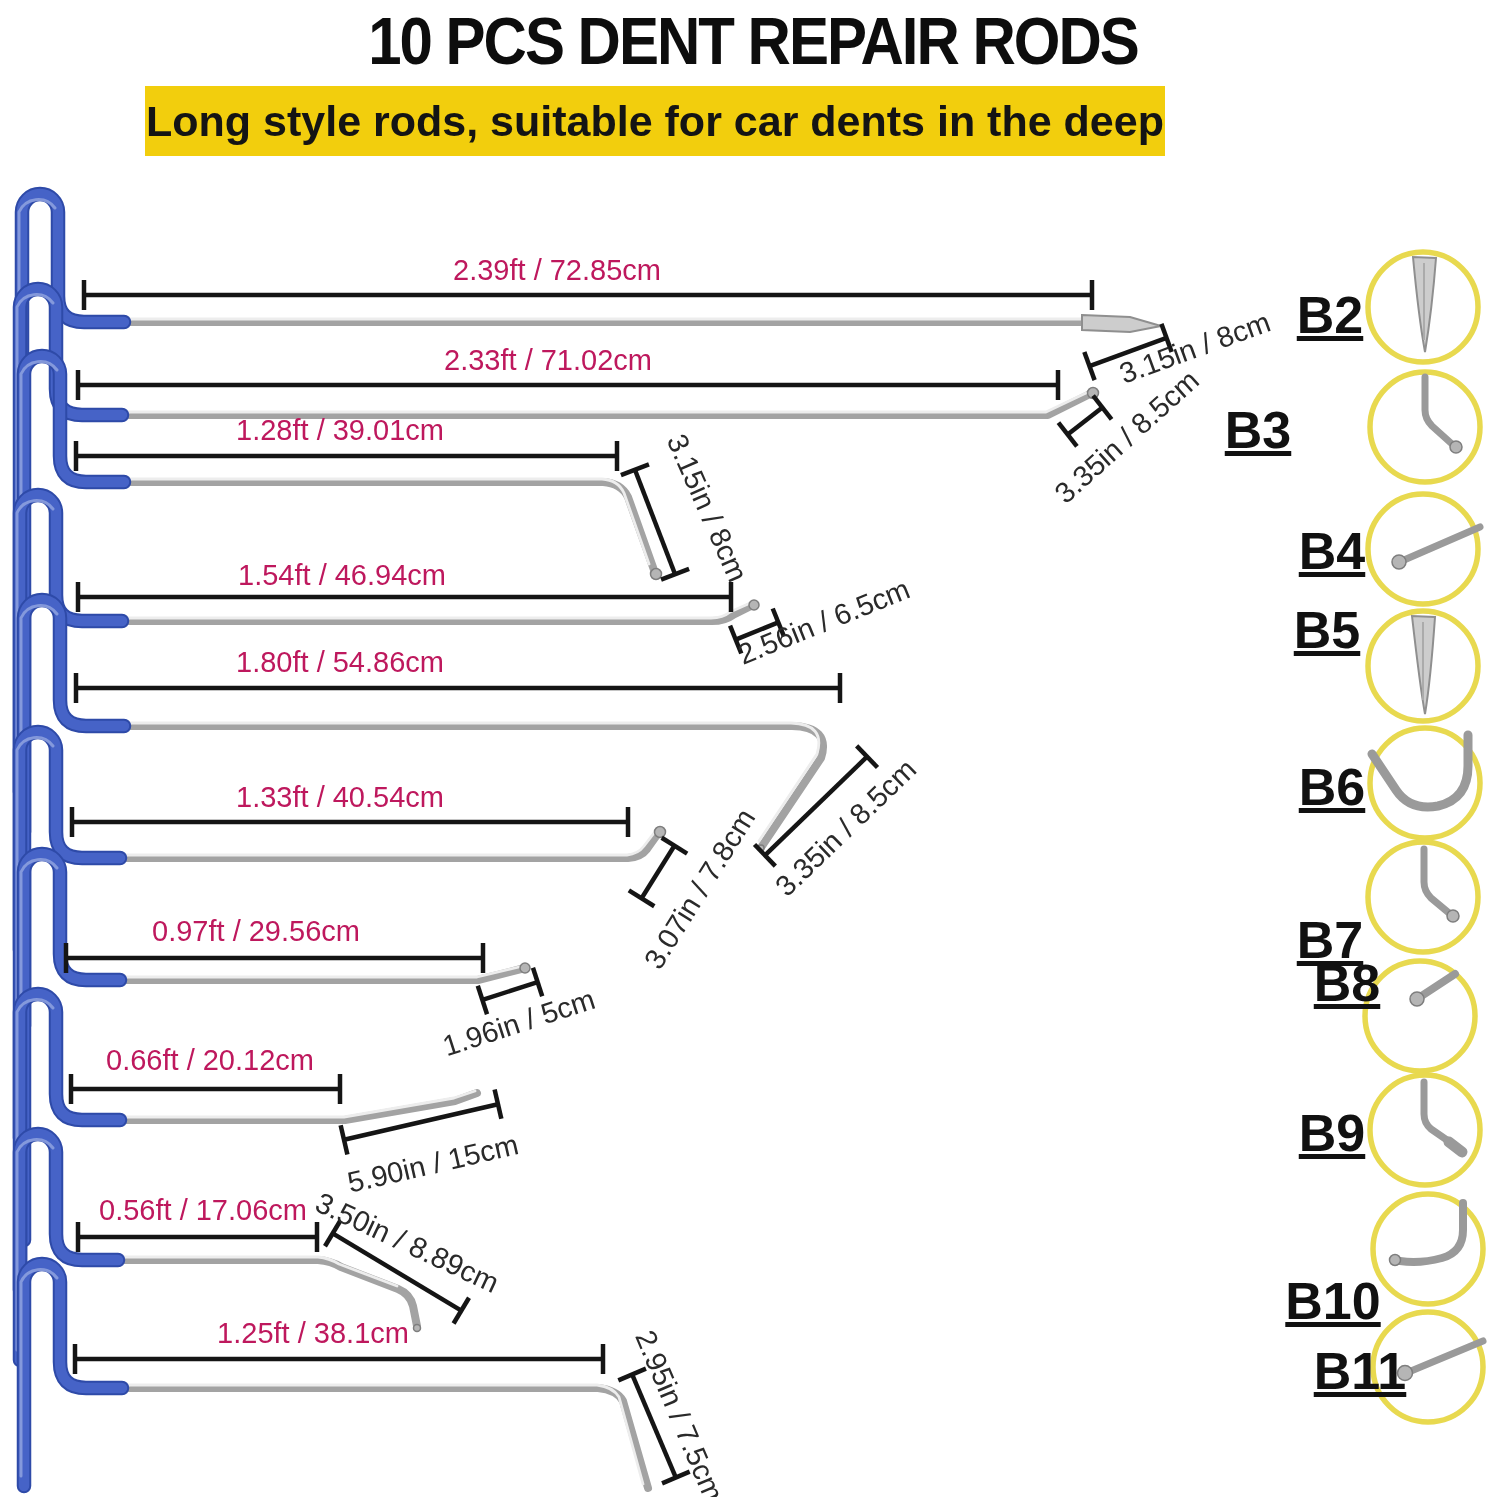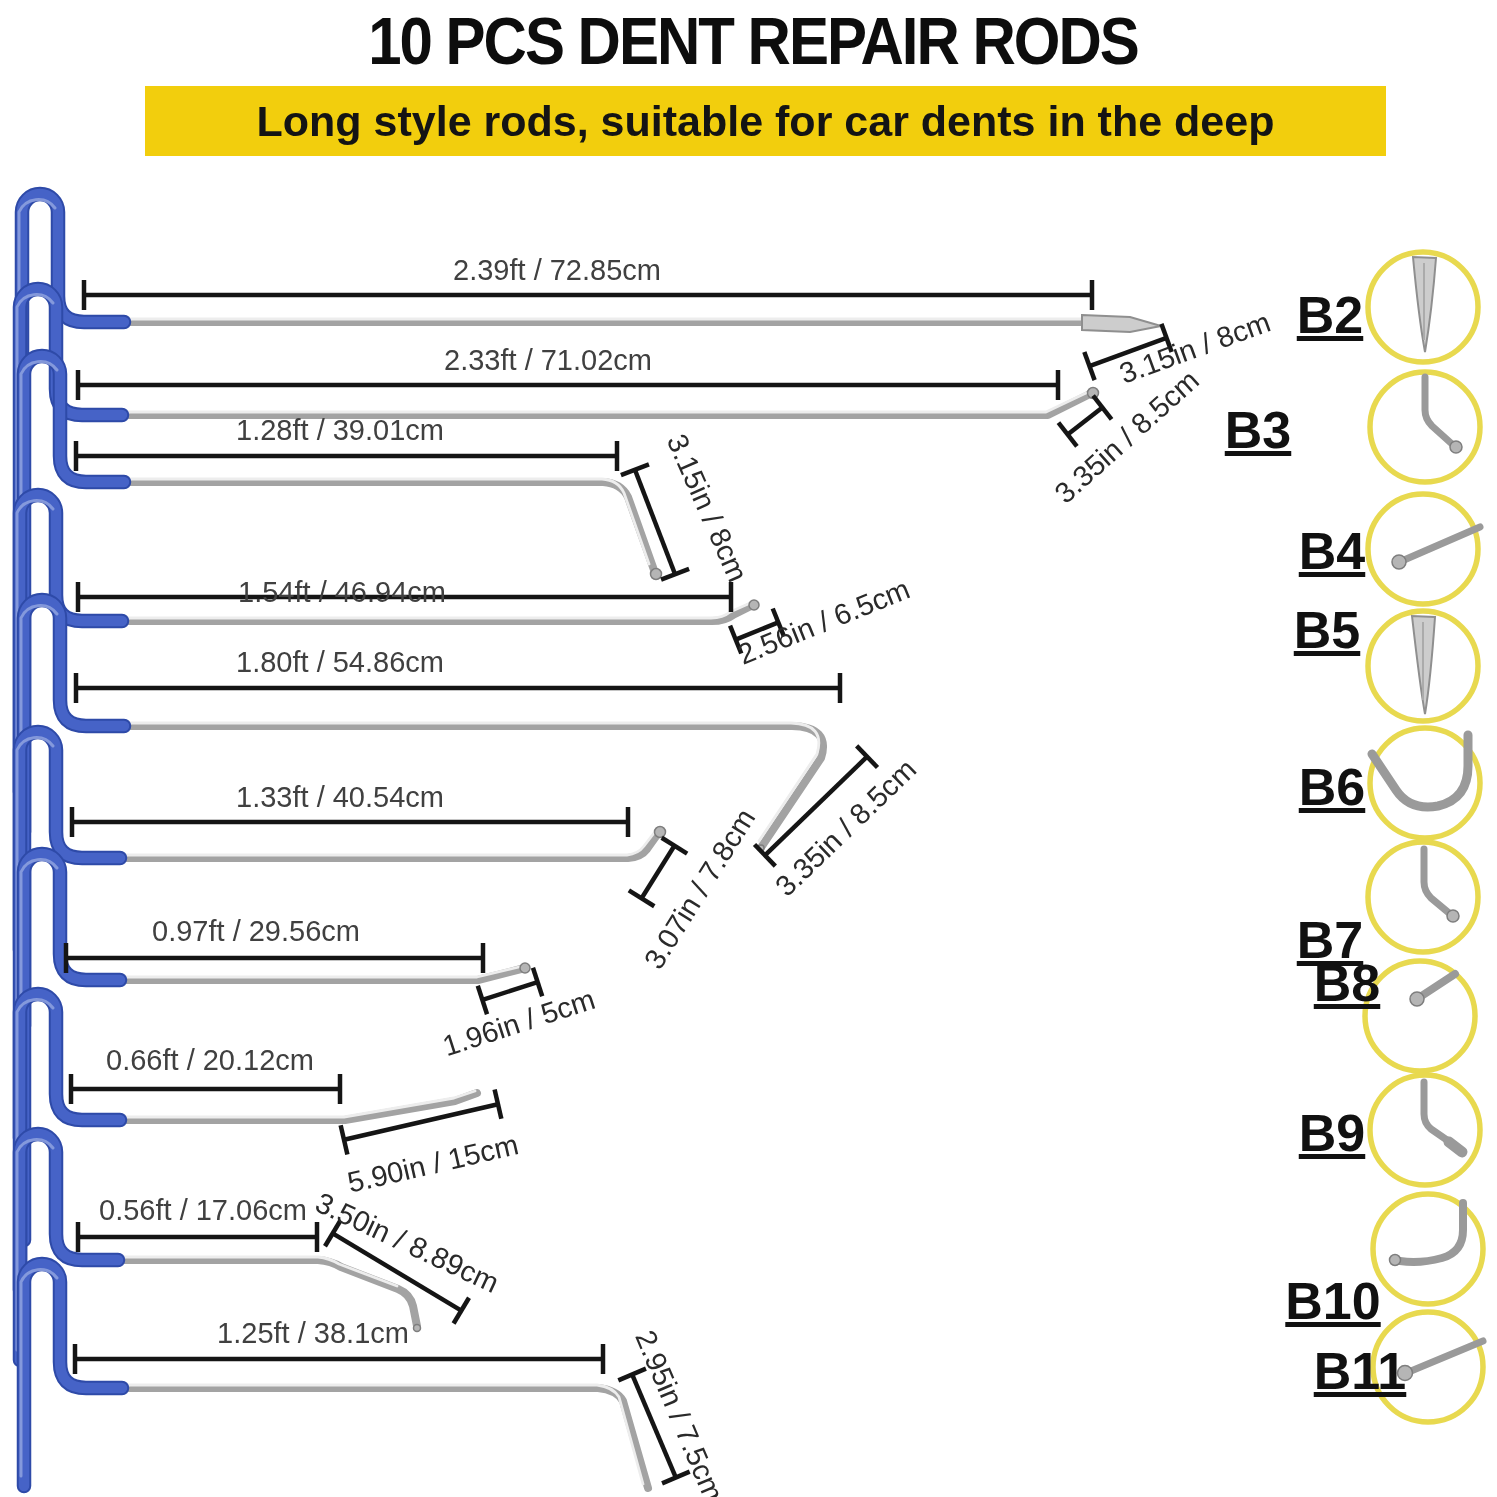--- a/index.html
+++ b/index.html
@@ -1,25 +1,25 @@
 <!DOCTYPE html>
 <html><head>
 <meta charset="utf-8">
 <style>
   html,body{margin:0;padding:0;background:#ffffff;}
   .stage{position:relative;width:1497px;height:1497px;background:#ffffff;overflow:hidden;
          font-family:"Liberation Sans", sans-serif;padding-left:9px;}
   .title{position:absolute;left:0;top:2px;width:100%;text-align:center;
          font-size:60px;font-weight:bold;letter-spacing:-2px;color:#0d0d0d;
          transform:scale(1,1.12);transform-origin:top center;white-space:nowrap;}
-  .banner{position:absolute;left:145px;top:86px;width:1241px;height:70px;
+  .banner{position:absolute;left:145px;top:86px;width:1020px;height:70px;
           background:#F2CE0D;color:#141414;font-size:43px;font-weight:bold;
           display:flex;align-items:center;justify-content:center;white-space:nowrap;}
   svg.graphic{position:absolute;left:0;top:0;}
-  .mlabel{position:absolute;transform:translate(-50%,-50%);font-size:29px;color:#404040;
+  .mlabel{position:absolute;transform:translate(-50%,-50%);font-size:29px;color:#be185d;
           white-space:nowrap;}
   .tlabel{position:absolute;transform:translate(-50%,-50%) rotate(var(--r,0deg));
           font-size:29px;color:#2a2a2a;white-space:nowrap;}
   .blabel{position:absolute;transform:translate(-50%,-50%);font-size:52px;font-weight:bold;
           color:#111;white-space:nowrap;text-decoration:underline;}
   .handle-base{fill:none;stroke:#2E4AA8;stroke-width:14.5;stroke-linecap:round;stroke-linejoin:round;}
   .handle-mid{fill:none;stroke:#4663C7;stroke-width:10.5;stroke-linecap:round;stroke-linejoin:round;}
   .handle-hi{fill:none;stroke:#8FA2DF;stroke-width:3;stroke-linecap:round;stroke-linejoin:round;opacity:.85;}
   .shaft{fill:none;stroke:#A3A3A3;stroke-width:8;stroke-linecap:round;stroke-linejoin:round;}
   .shaft-hi{fill:none;stroke:#EDEDED;stroke-width:2.8;stroke-linecap:round;stroke-linejoin:round;}
@@ -288,21 +288,21 @@
       <g>
           <path class="glyph" d="M1483 1341 L1411 1371"></path>
           <circle class="ball" cx="1405" cy="1373" r="7.5"></circle>
         </g>
     </g>
   </svg>
 
   <div class="mlabel" style="left:557px;top:270px">2.39ft / 72.85cm</div>
   <div class="mlabel" style="left:548px;top:360px">2.33ft / 71.02cm</div>
   <div class="mlabel" style="left:340px;top:430px">1.28ft / 39.01cm</div>
-  <div class="mlabel" style="left:342px;top:592px">1.54ft / 46.94cm</div>
+  <div class="mlabel" style="left:342px;top:575px">1.54ft / 46.94cm</div>
   <div class="mlabel" style="left:340px;top:662px">1.80ft / 54.86cm</div>
   <div class="mlabel" style="left:340px;top:797px">1.33ft / 40.54cm</div>
   <div class="mlabel" style="left:256px;top:931px">0.97ft / 29.56cm</div>
   <div class="mlabel" style="left:210px;top:1060px">0.66ft / 20.12cm</div>
   <div class="mlabel" style="left:203px;top:1210px">0.56ft / 17.06cm</div>
   <div class="mlabel" style="left:313px;top:1333px">1.25ft / 38.1cm</div>
 
   <div class="tlabel" style="left:1195px;top:348px;--r:-20deg">3.15in / 8cm</div>
   <div class="tlabel" style="left:1127px;top:437px;--r:-42deg">3.35in / 8.5cm</div>
   <div class="tlabel" style="left:707px;top:508px;--r:66deg">3.15in / 8cm</div>

